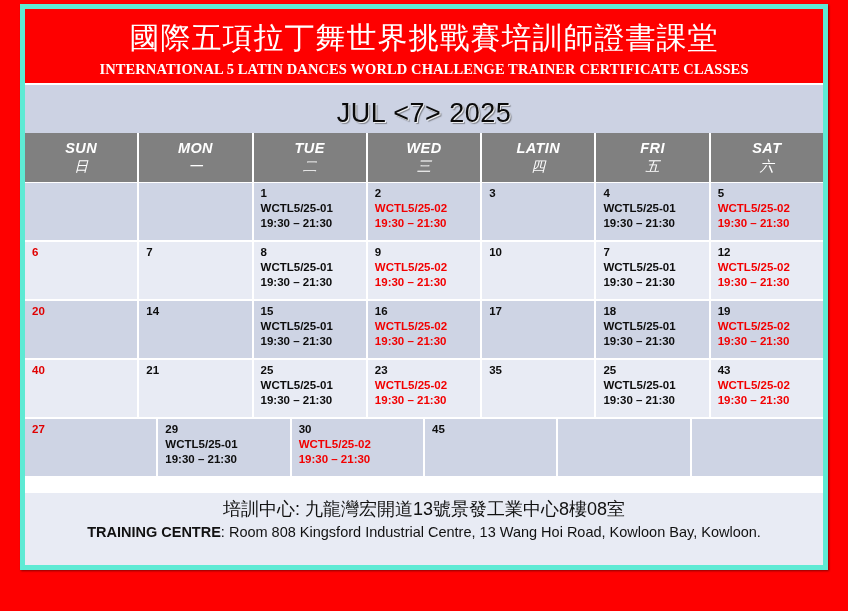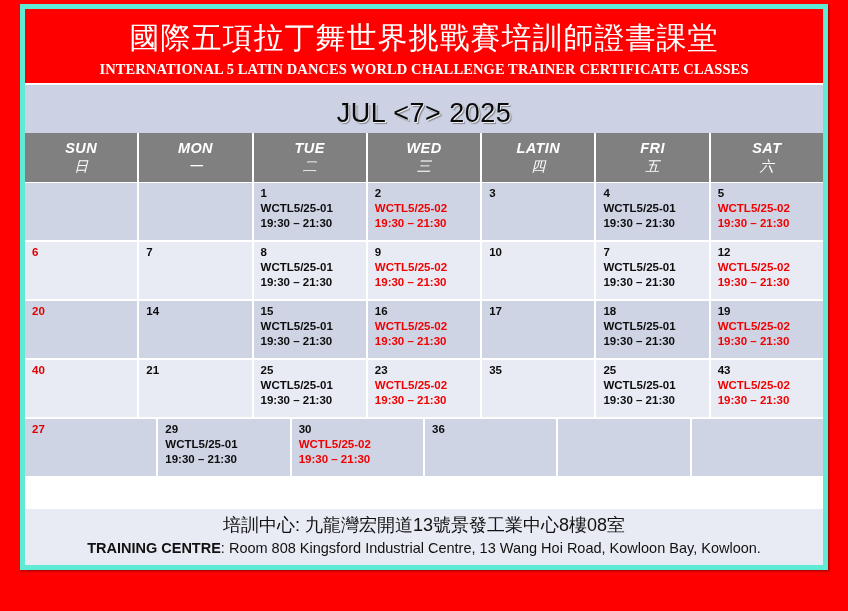--- a/index.html
+++ b/index.html
@@ -153,21 +153,21 @@
     line-height: 15px;
     color: #0d0d0d;
     white-space: nowrap;
   }
   .ev.red .ev-code, .ev.red .ev-time { color: #f20000; }
 
   
   .footer {
     flex: 0 0 auto;
     background: #e8ebf4;
-    padding: 4px 6px 6px 6px;
+    padding: 4px 6px 22px 6px;
     text-align: center;
     border-top: 1px solid #ffffff;
   }
   .footer-cn {
     font-family: "Liberation Sans", "DejaVu Sans", sans-serif;
     font-size: 18px;
     line-height: 25px;
     color: #111111;
     white-space: nowrap;
   }
@@ -390,21 +390,21 @@
               </div>
             </div>
             <div class="day-cell">
               <div class="day-num">30</div>
               <div class="ev red">
                 <div class="ev-code">WCTL5/25-02</div>
                 <div class="ev-time">19:30 – 21:30</div>
               </div>
             </div>
             <div class="day-cell">
-              <div class="day-num">36</div>
+              <div class="day-num">45</div>
             </div>
             <div class="day-cell"></div>
             <div class="day-cell"></div>
           </div>
         </div>
     </div>
 
     <div class="footer">
       <div class="footer-cn">培訓中心: 九龍灣宏開道13號景發工業中心8樓08室</div>
       <div class="footer-en">

